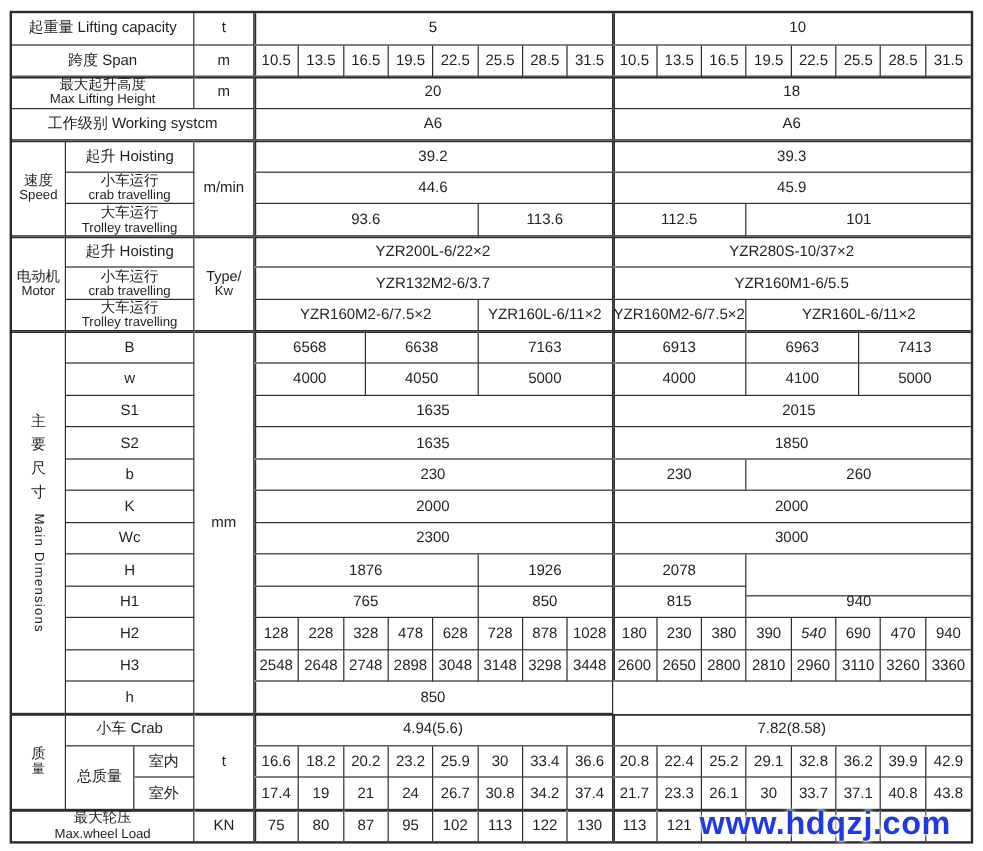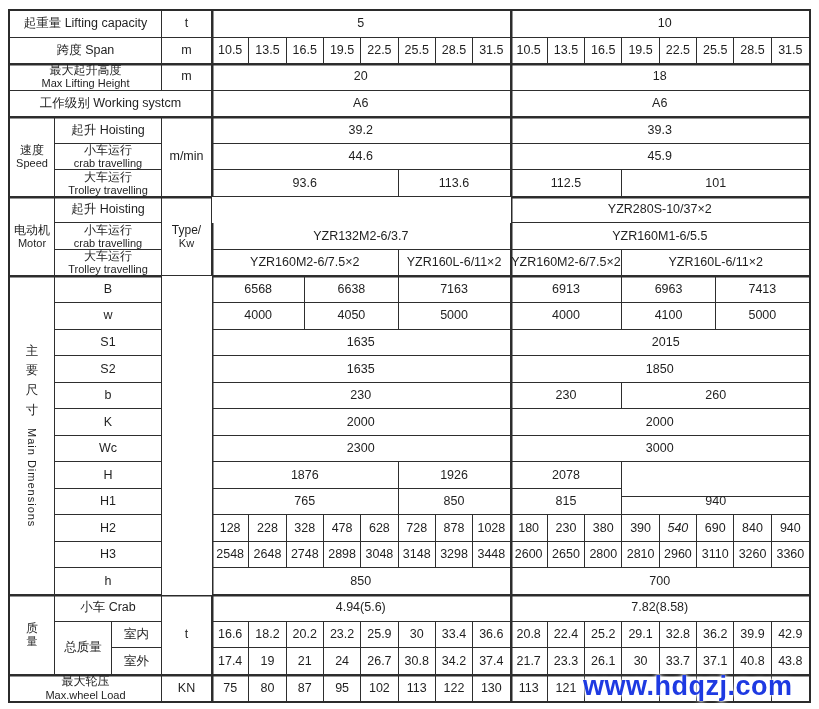--- a/index.html
+++ b/index.html
@@ -183,20 +183,23 @@
         <div>电动机</div>
         <div>Motor</div>
       </div>
       <div class="cell tt" style="grid-area: 8 / 2 / span 1 / span 2;">
         <div>起升 Hoisting</div>
       </div>
       <div class="cell ml tt" style="grid-area: 8 / 4 / span 3 / span 1;">
         <div>Type/</div>
         <div>Kw</div>
       </div>
+      <div class="cell tt vl" style="grid-area: 8 / 5 / span 1 / span 16;">
+        <div>YZR200L-6/22×2</div>
+      </div>
       <div class="cell tt vl er" style="grid-area: 8 / 21 / span 1 / span 16;">
         <div>YZR280S-10/37×2</div>
       </div>
       <div class="cell ml" style="grid-area: 9 / 2 / span 1 / span 2;">
         <div>小车运行</div>
         <div>crab  travelling</div>
       </div>
       <div class="cell vl" style="grid-area: 9 / 5 / span 1 / span 16;">
         <div>YZR132M2-6/3.7</div>
       </div>
@@ -222,20 +225,23 @@
       <div class="cell tt grp-vert" style="grid-area: 11 / 1 / span 12 / span 1;">
         <div>主</div>
         <div>要</div>
         <div>尺</div>
         <div>寸</div>
         <div class="vt">Main  Dimensions</div>
       </div>
       <div class="cell tt" style="grid-area: 11 / 2 / span 1 / span 2;">
         <div>B</div>
       </div>
+      <div class="cell tt" style="grid-area: 11 / 4 / span 12 / span 1;">
+        <div>mm</div>
+      </div>
       <div class="cell tt vl" style="grid-area: 11 / 5 / span 1 / span 5;">
         <div>6568</div>
       </div>
       <div class="cell tt" style="grid-area: 11 / 10 / span 1 / span 5;">
         <div>6638</div>
       </div>
       <div class="cell tt" style="grid-area: 11 / 15 / span 1 / span 6;">
         <div>7163</div>
       </div>
       <div class="cell tt vl" style="grid-area: 11 / 21 / span 1 / span 6;">
@@ -385,21 +391,21 @@
       <div class="cell" style="grid-area: 20 / 27 / span 1 / span 2;">
         <div>390</div>
       </div>
       <div class="cell" style="grid-area: 20 / 29 / span 1 / span 2; font-style: italic;">
         <div>540</div>
       </div>
       <div class="cell" style="grid-area: 20 / 31 / span 1 / span 2;">
         <div>690</div>
       </div>
       <div class="cell" style="grid-area: 20 / 33 / span 1 / span 2;">
-        <div>840</div>
+        <div>470</div>
       </div>
       <div class="cell er" style="grid-area: 20 / 35 / span 1 / span 2;">
         <div>940</div>
       </div>
       <div class="cell" style="grid-area: 21 / 2 / span 1 / span 2;">
         <div>H3</div>
       </div>
       <div class="cell vl" style="grid-area: 21 / 5 / span 1 / span 2;">
         <div>2548</div>
       </div>
@@ -446,23 +452,20 @@
         <div>3260</div>
       </div>
       <div class="cell er" style="grid-area: 21 / 35 / span 1 / span 2;">
         <div>3360</div>
       </div>
       <div class="cell" style="grid-area: 22 / 2 / span 1 / span 2;">
         <div>h</div>
       </div>
       <div class="cell vl" style="grid-area: 22 / 5 / span 1 / span 16;">
         <div>850</div>
-      </div>
-      <div class="cell vl er" style="grid-area: 22 / 21 / span 1 / span 16;">
-        <div>700</div>
       </div>
       <div class="cell ml tt" style="grid-area: 23 / 1 / span 3 / span 1;">
         <div>质</div>
         <div>量</div>
       </div>
       <div class="cell tt" style="grid-area: 23 / 2 / span 1 / span 2;">
         <div>小车  Crab</div>
       </div>
       <div class="cell tt" style="grid-area: 23 / 4 / span 3 / span 1;">
         <div>t</div>

